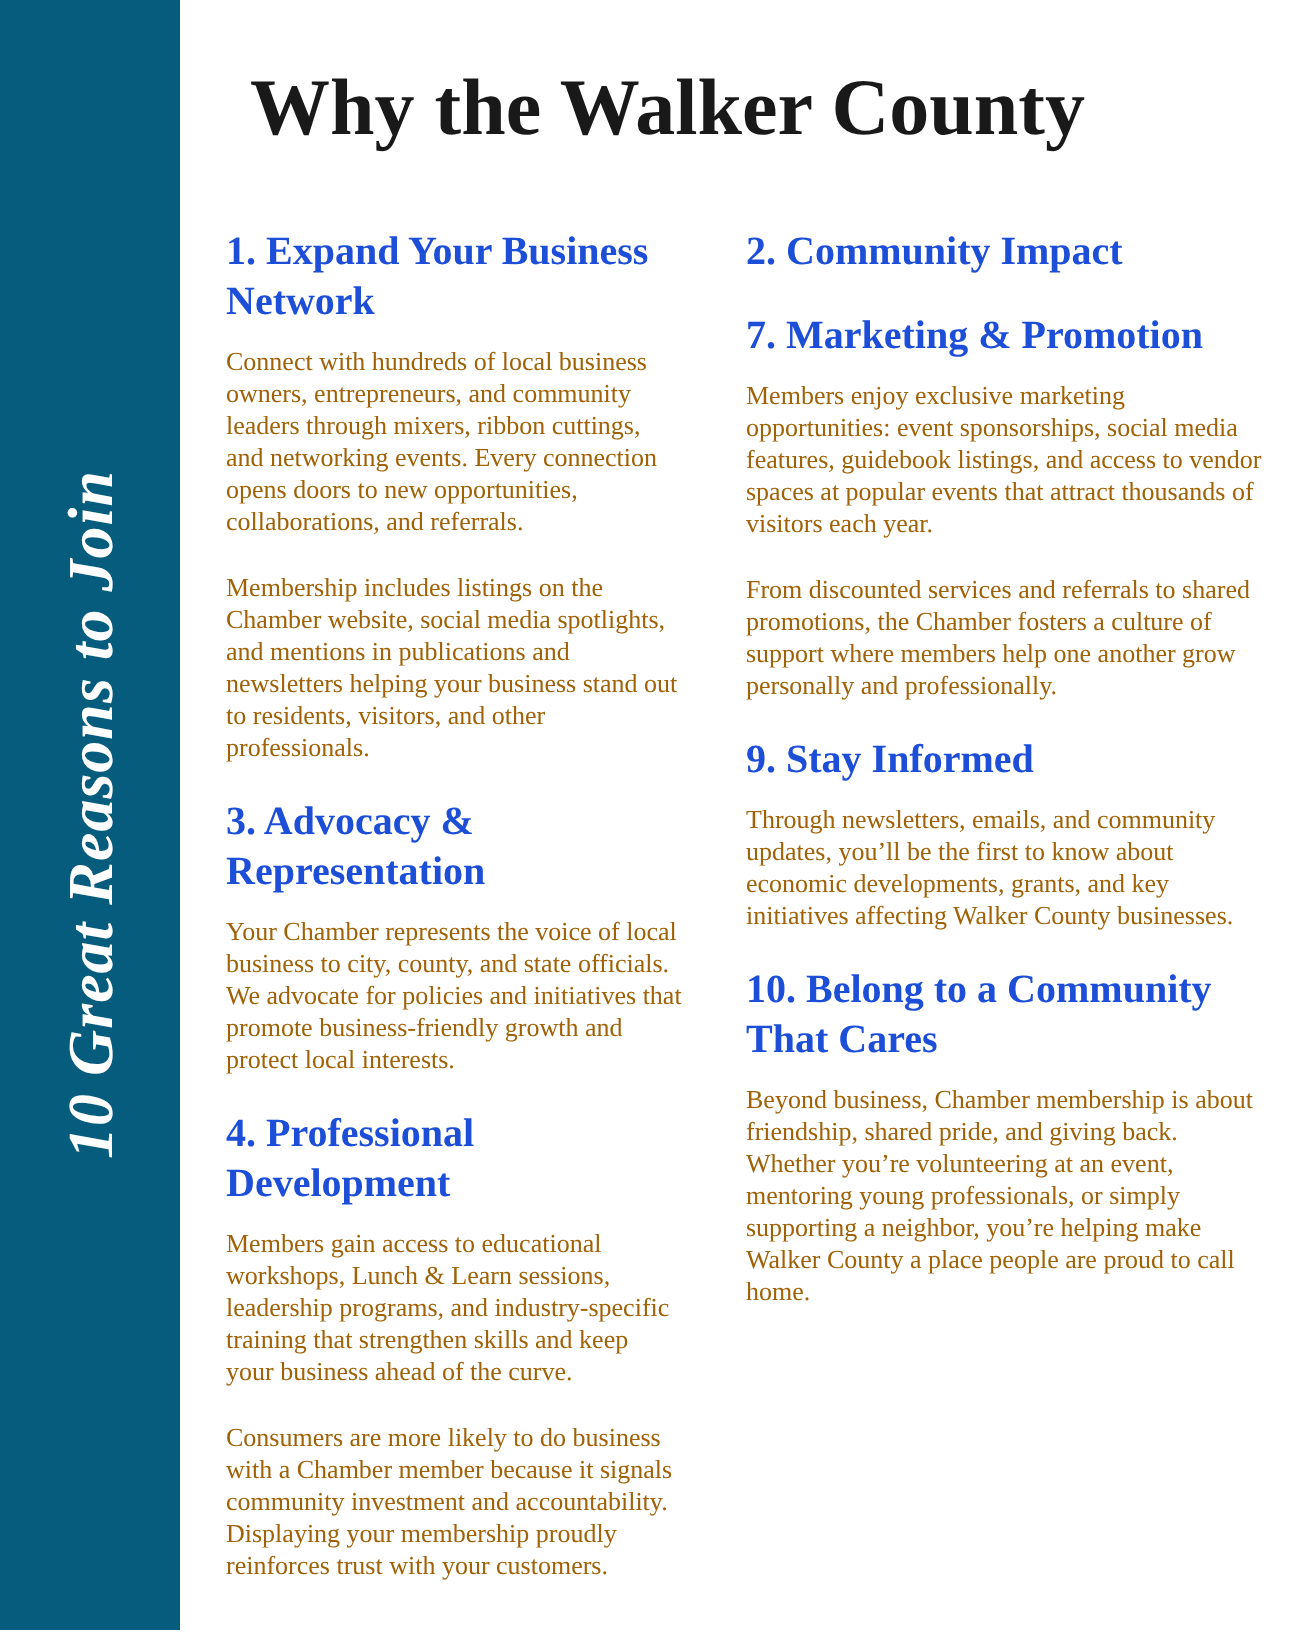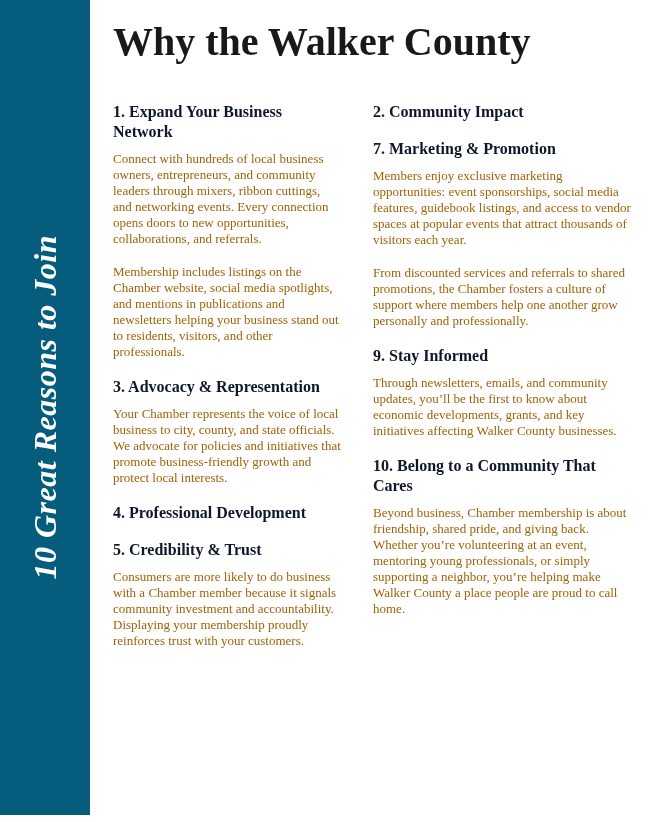--- a/index.html
+++ b/index.html
@@ -41,36 +41,36 @@
     position: absolute;
     left: 113px;
     top: 16px;
     width: 522px;
   }
   .page-title {
     font-size: 40px;
     font-weight: bold;
     line-height: 1.3;
     color: #191919;
-    margin: 0;
+    margin: 12px;
   }
   .columns {
     display: flex;
     margin-top: 34px;
     gap: 32px;
   }
   .col-left  { width: 228px; flex: 0 0 auto; }
   .col-right { width: 262px; flex: 0 0 auto; }
   .reason {
     margin-bottom: 17px;
   }
   .reason-heading {
-    font-size: 16px;
+    font-size: 20px;
     font-weight: bold;
-    color: #0f172a;
+    color: #1d4ed8;
     margin: 0 0 9px 0;
     line-height: 1.25;
   }
   .reason-body {
     font-size: 13px;
     line-height: 16px;
     margin: 0;
     color: #a16207;
   }
 </style>
@@ -98,23 +98,23 @@
         </div>
         <div class="reason">
           <p class="reason-body">Membership includes listings on the Chamber website, social media spotlights, and mentions in publications and newsletters helping your business stand out to residents, visitors, and other professionals.</p>
         </div>
         <div class="reason">
           <h2 class="reason-heading">3. Advocacy &amp; Representation</h2>
           <p class="reason-body">Your Chamber represents the voice of local business to city, county, and state officials. We advocate for policies and initiatives that promote business-friendly growth and protect local interests.</p>
         </div>
         <div class="reason">
           <h2 class="reason-heading">4. Professional Development</h2>
+          <p class="reason-body">Members gain access to educational workshops, Lunch &amp; Learn sessions, leadership programs, and industry-specific training that strengthen skills and keep your business ahead of the curve.</p>
         </div>
         <div class="reason">
-          <h2 class="reason-heading">5. Credibility &amp; Trust</h2>
           <p class="reason-body">Consumers are more likely to do business with a Chamber member because it signals community investment and accountability. Displaying your membership proudly reinforces trust with your customers.</p>
         </div>
       </div>
 
       <div class="col-right">
         <div class="reason">
           <h2 class="reason-heading">2. Community Impact</h2>
         </div>
         <div class="reason">
           <h2 class="reason-heading">7. Marketing &amp; Promotion</h2>

